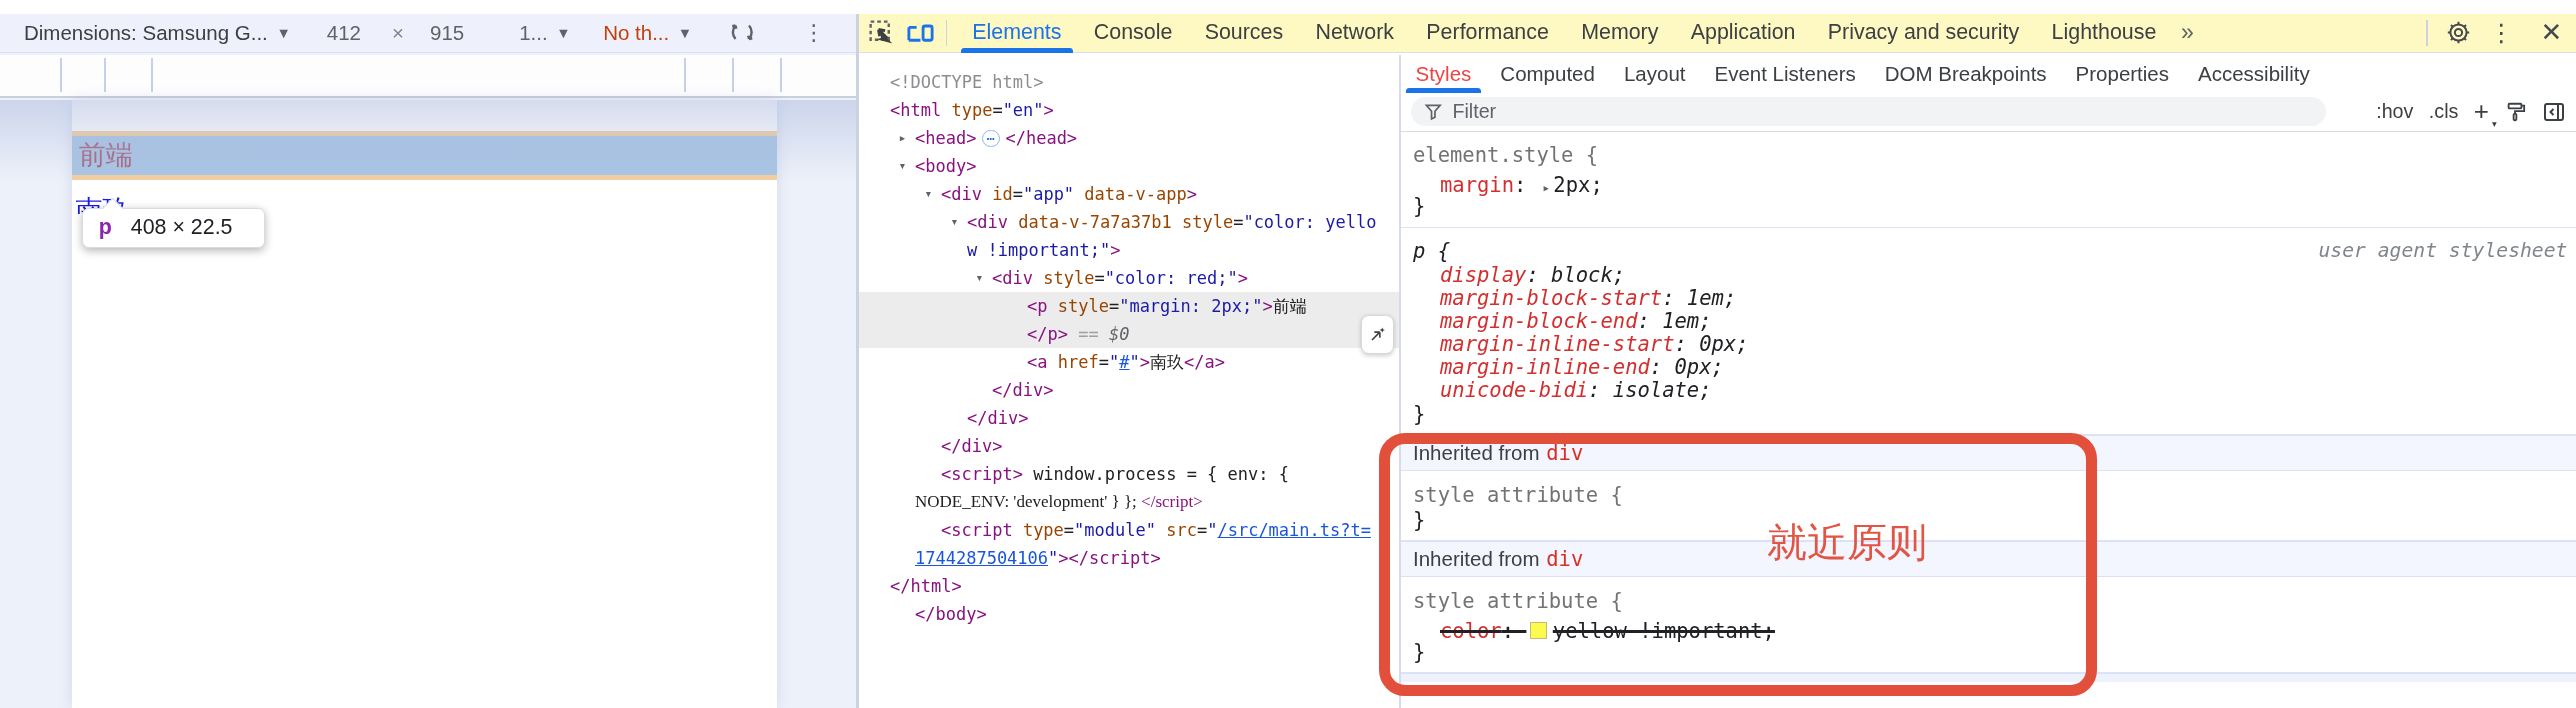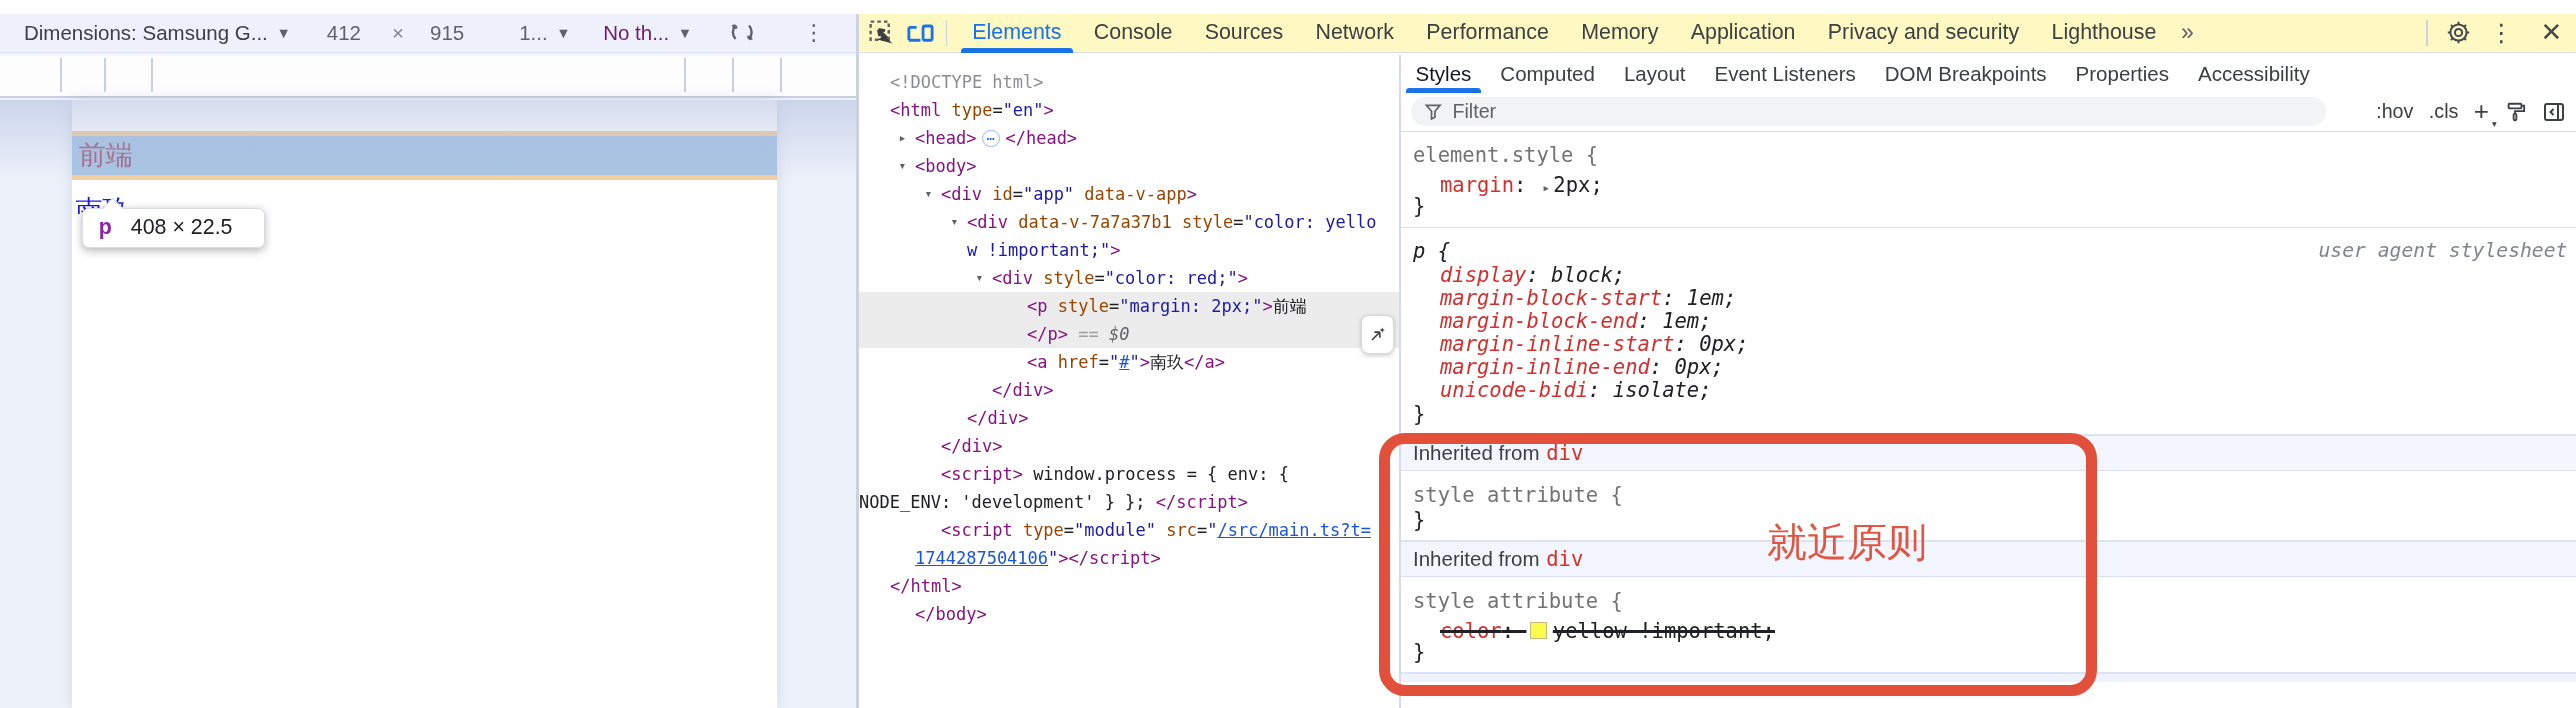--- a/index.html
+++ b/index.html
@@ -15,21 +15,21 @@
   .pane-divider { position:absolute; left:856px; top:13.7px; width:2.6px; height:694px; background:#cdd2e0; }
 
   .device-toolbar { position:absolute; left:0; top:0; width:856px; height:39px;
     background:#eef1fb; border-bottom:1.7px solid #dde1ef; display:flex; align-items:center;
     color:#3c4043; font-size:20.5px; }
   .dtb-label { margin-left:24px; white-space:nowrap; }
   .caret { font-size:14.5px; color:#5f6368; margin-left:8.6px; }
   .dtb-field { margin-left:36px; color:#5f6368; }
   .dtb-times { margin-left:31px; color:#80868b; }
   .dtb-zoom { margin-left:55px; color:#5f6368; }
-  .dtb-throttle { margin-left:32.5px; color:#701a75; }
+  .dtb-throttle { margin-left:32.5px; color:#c2410c; }
   .rotate-wrap { margin-left:34px; }
   .dtb-menu { margin-left:44px; color:#5f6368; font-size:22px; letter-spacing:0.9px;}
 
   .mq-strip { position:absolute; left:0; top:41px; width:856px; height:43px; background:#fdfdfe;
     border-bottom:2.6px solid #c9cfdd; }
   .mq-line { position:absolute; top:3.4px; bottom:3.4px; width:1.7px; background:#c5d0ec; }
 
   .page-area { position:absolute; left:0; top:86px; width:856px; height:608px; background:#edf1fa; }
   .page-shadow { position:absolute; left:0; top:0; width:856px; height:82px;
     background:linear-gradient(180deg, rgba(170,185,220,.5), rgba(170,185,220,0)); pointer-events:none; z-index:3;}
@@ -91,21 +91,21 @@
     border:0.9px solid #d5d7db; border-radius:7.7px; box-shadow:0 1.7px 4.3px rgba(0,0,0,.18);
     display:flex; align-items:center; justify-content:center; z-index:4; }
 
   .panel-split { position:absolute; left:540px; top:41px; width:2.6px; height:653px; background:#d7dbe8; }
 
   
   .styles-panel { position:absolute; left:542px; top:41px; width:1175px; height:653px; background:#fff; }
   .ss-subtabs { display:flex; align-items:center; height:38px; }
   .ss-tab { position:relative; height:38px; display:flex; align-items:center; padding:0 14.5px;
     font-size:20.5px; color:#3c4043; white-space:nowrap; }
-  .ss-tab.active { color:#0f172a; }
+  .ss-tab.active { color:#ef4444; }
   .ss-tab.active::after { content:""; position:absolute; left:5.1px; right:5.1px; bottom:0; height:4.3px;
     background:#1a73e8; border-radius:3.4px 3.4px 0 0; }
   .ss-filterrow { height:39px; display:flex; align-items:center; border-bottom:1.7px solid #dadce0; padding:0 10.3px; }
   .ss-filter { flex:0 0 auto; width:915px; height:29px; background:#f1f3f4; border-radius:14.5px;
     display:flex; align-items:center; color:#5f6368; font-size:19.7px; }
   .ss-filter .fi { margin:0 8.6px 0 12px; }
   .ss-ctrls { margin-left:auto; display:flex; align-items:center; gap:15.4px; color:#3c4043; font-size:19.7px; }
   .ss-plus { position:relative; font-size:26px; color:#3c4043; }
   .ss-plus::after { content:"▾"; position:absolute; right:-7.7px; bottom:-1.7px; font-size:9.4px; color:#3c4043; }
 
@@ -247,21 +247,21 @@
         <div class="code-line sel" style="padding-left: 168px;"><span class="tk-tag">&lt;p</span><span class="tk-attr"> style</span><span class="tk-pun">=</span><span class="tk-val">"margin: 2px;"</span><span class="tk-tag">&gt;</span><span class="tk-txt">前端</span></div>
         <div class="code-line sel" style="padding-left: 168px;"><span class="tk-tag">&lt;/p&gt;</span><span class="tk-eq"> == </span><span class="tk-dollar">$0</span><span class="sel-badge"><svg width="19" height="19" viewBox="0 0 24 24" fill="none" stroke="#3c4043" stroke-width="2">
               <path d="M5 19 L15 9 M15 9 H8 M15 9 V16"></path>
               <path d="M18 3 l1 2.4 2.4 1 -2.4 1 -1 2.4 -1-2.4 -2.4-1 2.4-1 Z" fill="#3c4043" stroke="none"></path>
             </svg></span></div>
         <div class="code-line" style="padding-left: 168px;"><span class="tk-tag">&lt;a</span><span class="tk-attr"> href</span><span class="tk-pun">=</span><span class="tk-val">"</span><span class="tk-link">#</span><span class="tk-val">"</span><span class="tk-tag">&gt;</span><span class="tk-txt">南玖</span><span class="tk-tag">&lt;/a&gt;</span></div>
         <div class="code-line" style="padding-left: 133px;"><span class="tk-tag">&lt;/div&gt;</span></div>
         <div class="code-line" style="padding-left: 108px;"><span class="tk-tag">&lt;/div&gt;</span></div>
         <div class="code-line" style="padding-left: 82px;"><span class="tk-tag">&lt;/div&gt;</span></div>
         <div class="code-line" style="padding-left: 82px;"><span class="tk-tag">&lt;script&gt;</span><span class="tk-txt"> window.process = { env: {</span></div>
-        <div class="code-line" style=""><span class="tk-txt">NODE_ENV: 'development' } }; </span><span class="tk-tag">&lt;/script&gt;</span></div>
+        <div class="code-line" style="padding-left: 56px; font-family: Liberation Serif, serif;"><span class="tk-txt">NODE_ENV: 'development' } }; </span><span class="tk-tag">&lt;/script&gt;</span></div>
         <div class="code-line" style="padding-left: 82px;"><span class="tk-tag">&lt;script</span><span class="tk-attr"> type</span><span class="tk-pun">=</span><span class="tk-val">"module"</span><span class="tk-attr"> src</span><span class="tk-pun">=</span><span class="tk-val">"</span><span class="tk-link">/src/main.ts?t=</span></div>
         <div class="code-line" style="padding-left: 56px;"><span class="tk-link">1744287504106</span><span class="tk-val">"</span><span class="tk-tag">&gt;</span><span class="tk-tag">&lt;/script&gt;</span></div>
         <div class="code-line" style="padding-left: 31px;"><span class="tk-tag">&lt;/html&gt;</span></div>
         <div class="code-line" style="padding-left: 56px;"><span class="tk-tag">&lt;/body&gt;</span></div>
       </div>
     <div class="panel-split"></div>
 
     <div class="styles-panel">
       <div class="ss-subtabs" id="sub-tabs">
           <span class="ss-tab active">Styles</span>

